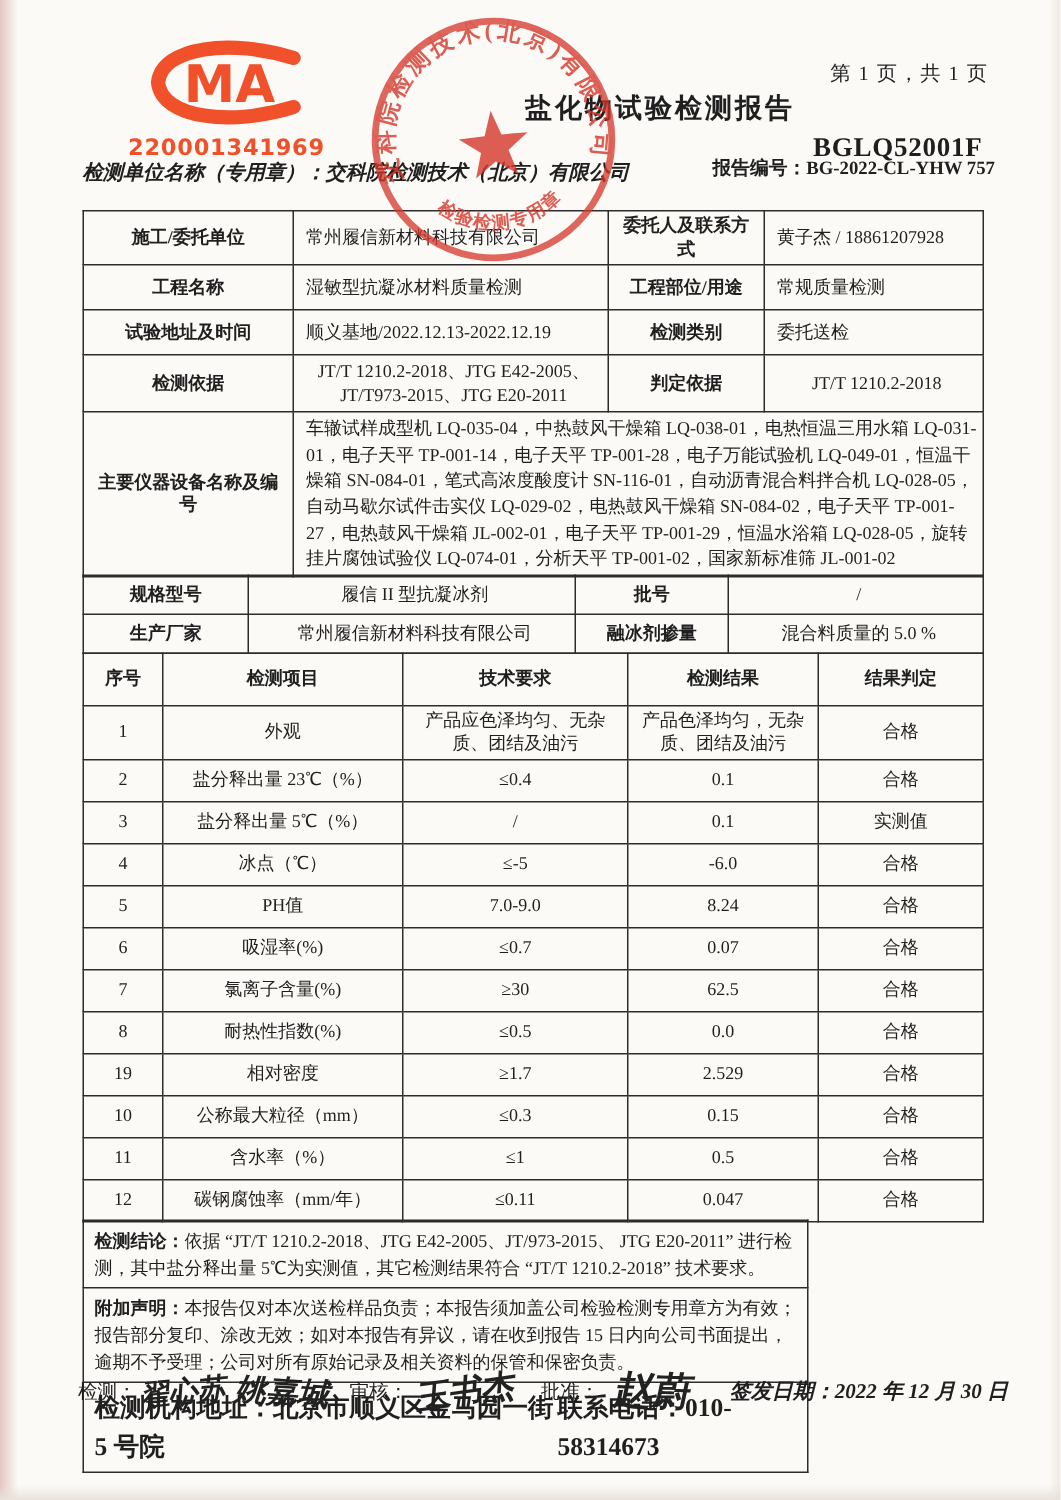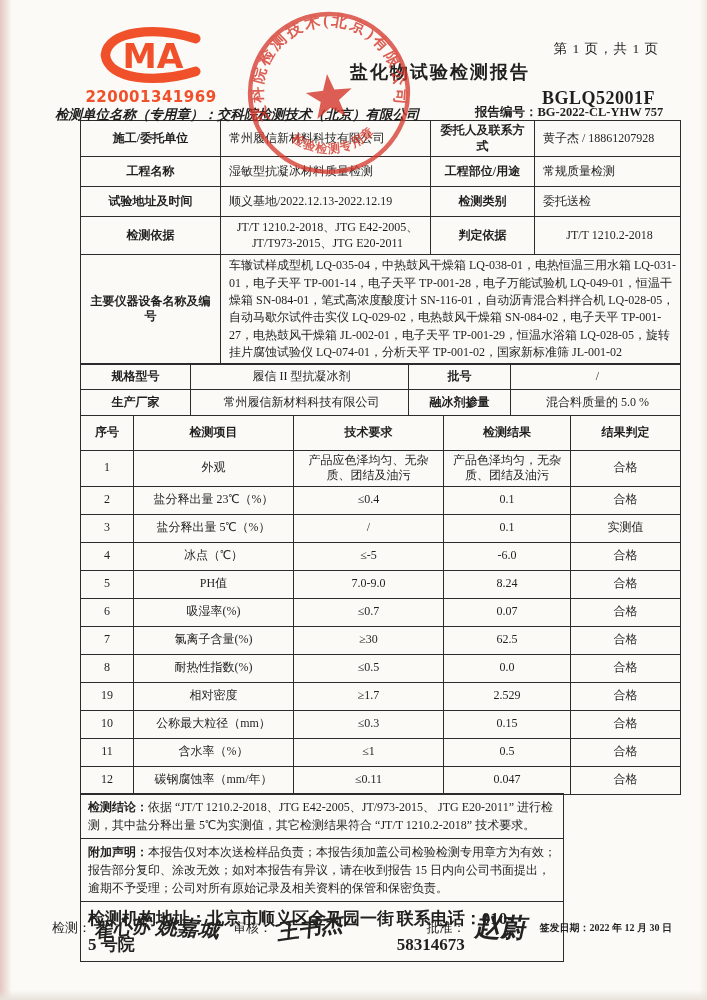--- a/index.html
+++ b/index.html
@@ -22,21 +22,21 @@
   .stamp{position:absolute;left:238px;top:2px;opacity:.8;transform:rotate(-6deg);
     pointer-events:none;z-index:5;}
   .doc-title{position:absolute;left:295px;top:60px;width:290px;text-align:center;
     font-size:18px;font-weight:bold;letter-spacing:2px;z-index:2;}
   .page-info{position:absolute;right:48px;top:40px;font-size:13.5px;letter-spacing:1px;}
   .form-code{position:absolute;right:52px;top:88px;font-size:18px;font-weight:bold;letter-spacing:.5px;}
   .unit-line{position:absolute;left:55px;top:106px;font-size:13.5px;font-weight:bold;z-index:2;font-style:italic;}
   .report-no{position:absolute;left:475px;top:104px;font-size:12.5px;font-weight:bold;}
 
   
-  .sheet{position:absolute;left:55px;top:120px;width:600px;z-index:1;margin-left:25px;}
+  .sheet{position:absolute;left:55px;top:140px;width:600px;z-index:1;}
   table{border-collapse:collapse;width:484px;table-layout:fixed;}
   td,th{border:1.5px solid #2c2c2c;font-size:12px;line-height:1.3;
     padding:2px 4px;overflow:hidden;font-weight:normal;}
   .stack{margin-top:-1.5px;}
   .lbl{font-weight:bold;text-align:center;vertical-align:middle;}
   .val{text-align:left;padding-left:8px;vertical-align:middle;}
   .ta-c{text-align:center;}
   .small-lh{line-height:1.45;}
   .info-r{height:30px;}
   .h-sample{height:46px;}
@@ -53,21 +53,21 @@
   
   .footer{position:absolute;left:52px;top:910px;width:620px;display:flex;
     align-items:center;gap:4px;z-index:2;}
   .sig-label{font-size:13px;font-weight:normal;white-space:nowrap;}
   .sig{font-weight:bold;color:#222;white-space:nowrap;
     font-family:"DejaVu Serif",serif;}
   .sig-a{font-size:19px;transform:rotate(-6deg) skewX(-10deg);}
   .sig-b{font-size:21px;transform:rotate(4deg) skewX(-14deg);margin-left:2px;}
   .sig-c{font-size:22px;transform:rotate(-8deg) skewX(-12deg);margin-left:2px;}
   .sig-d{font-size:26px;transform:rotate(2deg) skewX(-10deg);margin:0 6px;}
-  .issue-date{font-size:10px;font-weight:bold;white-space:nowrap;margin-left:2px;}
+  .issue-date{font-size:14px;font-weight:bold;white-space:nowrap;margin-left:15px;font-style:italic;}
   .spacer{flex:1;}
 </style>
 </head>
 <body>
 
 <div class="scan-edge-left"></div>
 <div class="scan-edge-right"></div>
 <div class="scan-edge-bottom"></div>
 
 <div class="cma">

